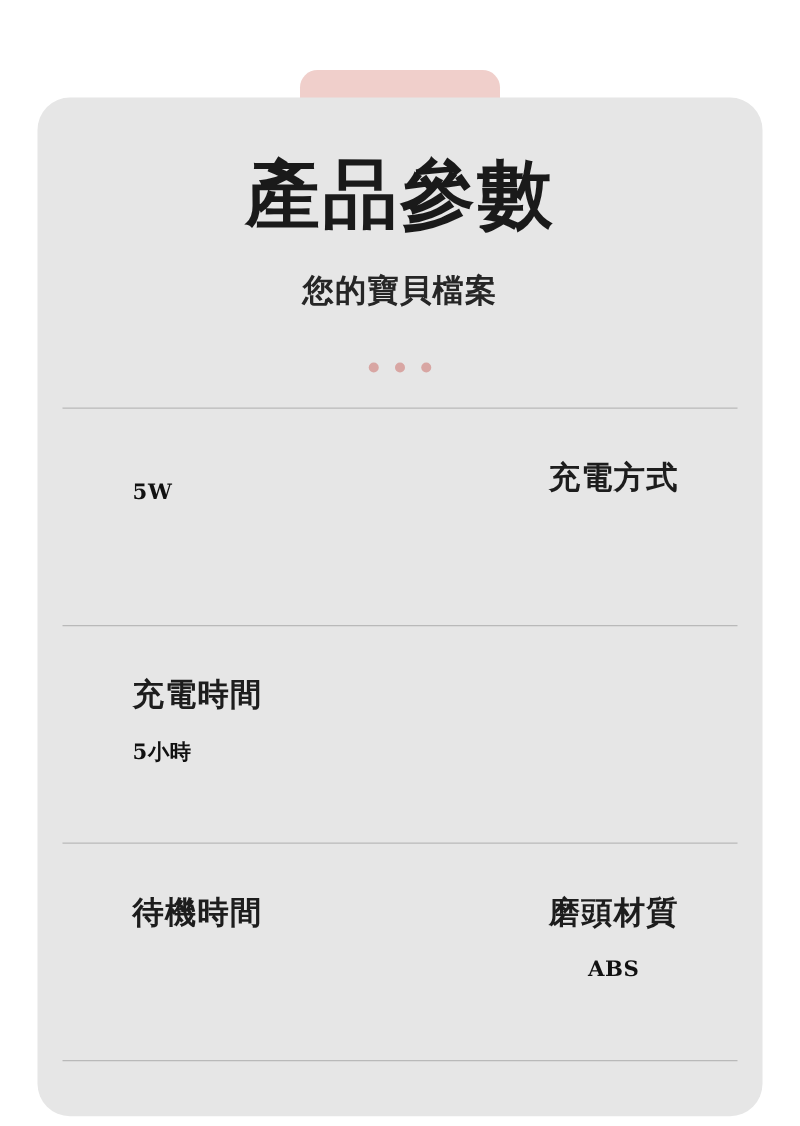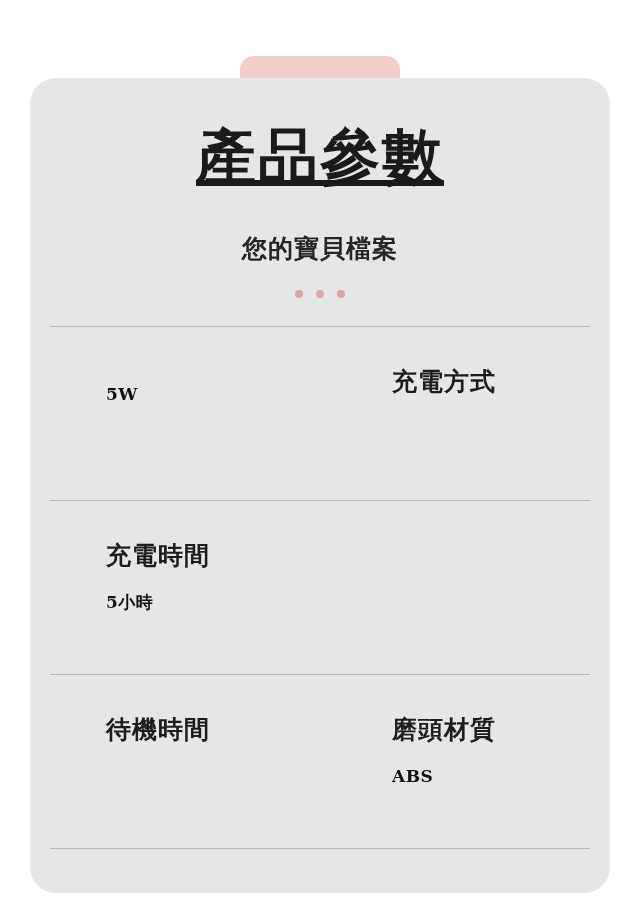--- a/index.html
+++ b/index.html
@@ -43,26 +43,25 @@
     position: absolute;
     left: 0;
     top: 45px;
     width: 100%;
     text-align: center;
     font-size: 60px;
     line-height: 66px;
     font-weight: bold;
     color: #1a1a1a;
     letter-spacing: 2px;
-    text-decoration: underline;
   }
   .subtitle {
     position: absolute;
     left: 0;
-    top: 156px;
+    top: 140px;
     width: 100%;
     text-align: center;
     font-size: 25px;
     line-height: 30px;
     font-weight: bold;
     color: #262626;
     letter-spacing: 1px;
   }
   .dots {
     position: absolute;
@@ -100,20 +99,21 @@
   .spec-cell {
     width: 50%;
     box-sizing: border-box;
     padding-top: 38px;
   }
   .spec-cell.left {
     padding-left: 56px;
   }
   .spec-cell.right {
     padding-left: 72px;
+    text-align: center;
   }
   .spec-label {
     font-size: 25px;
     line-height: 34px;
     font-weight: bold;
     color: #1d1d1d;
     letter-spacing: 1px;
   }
   .spec-value {
     font-size: 17px;

